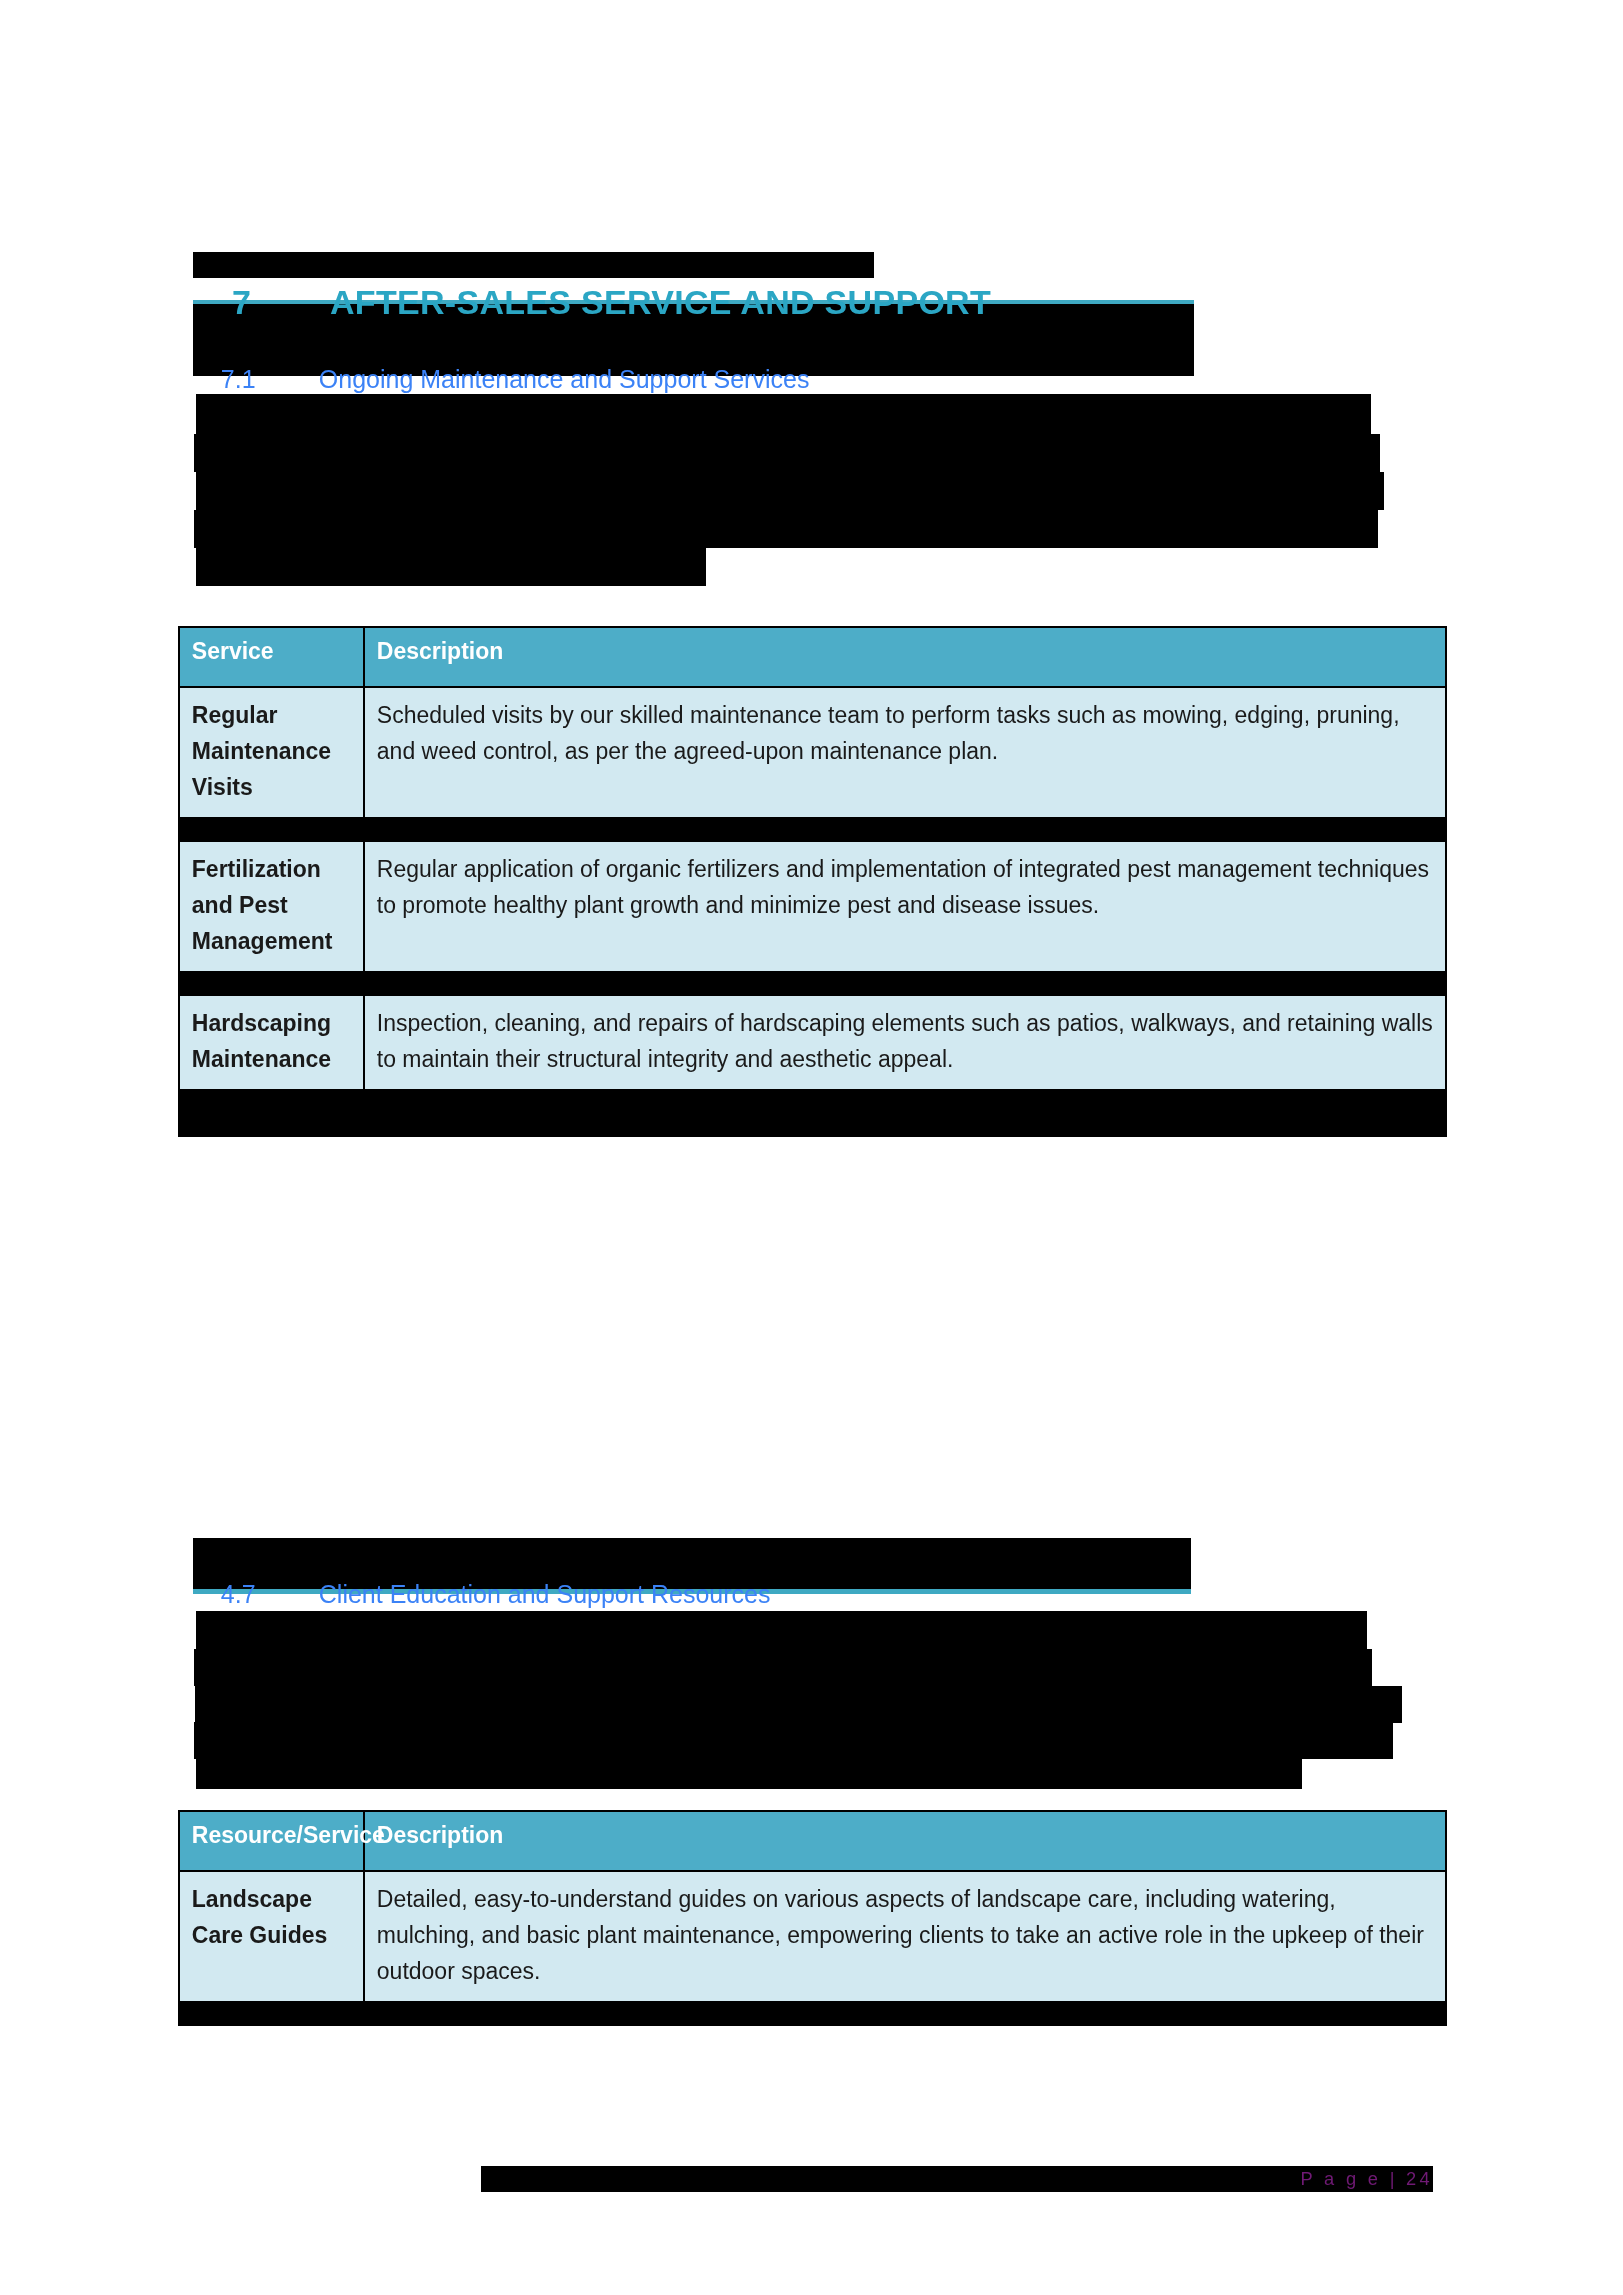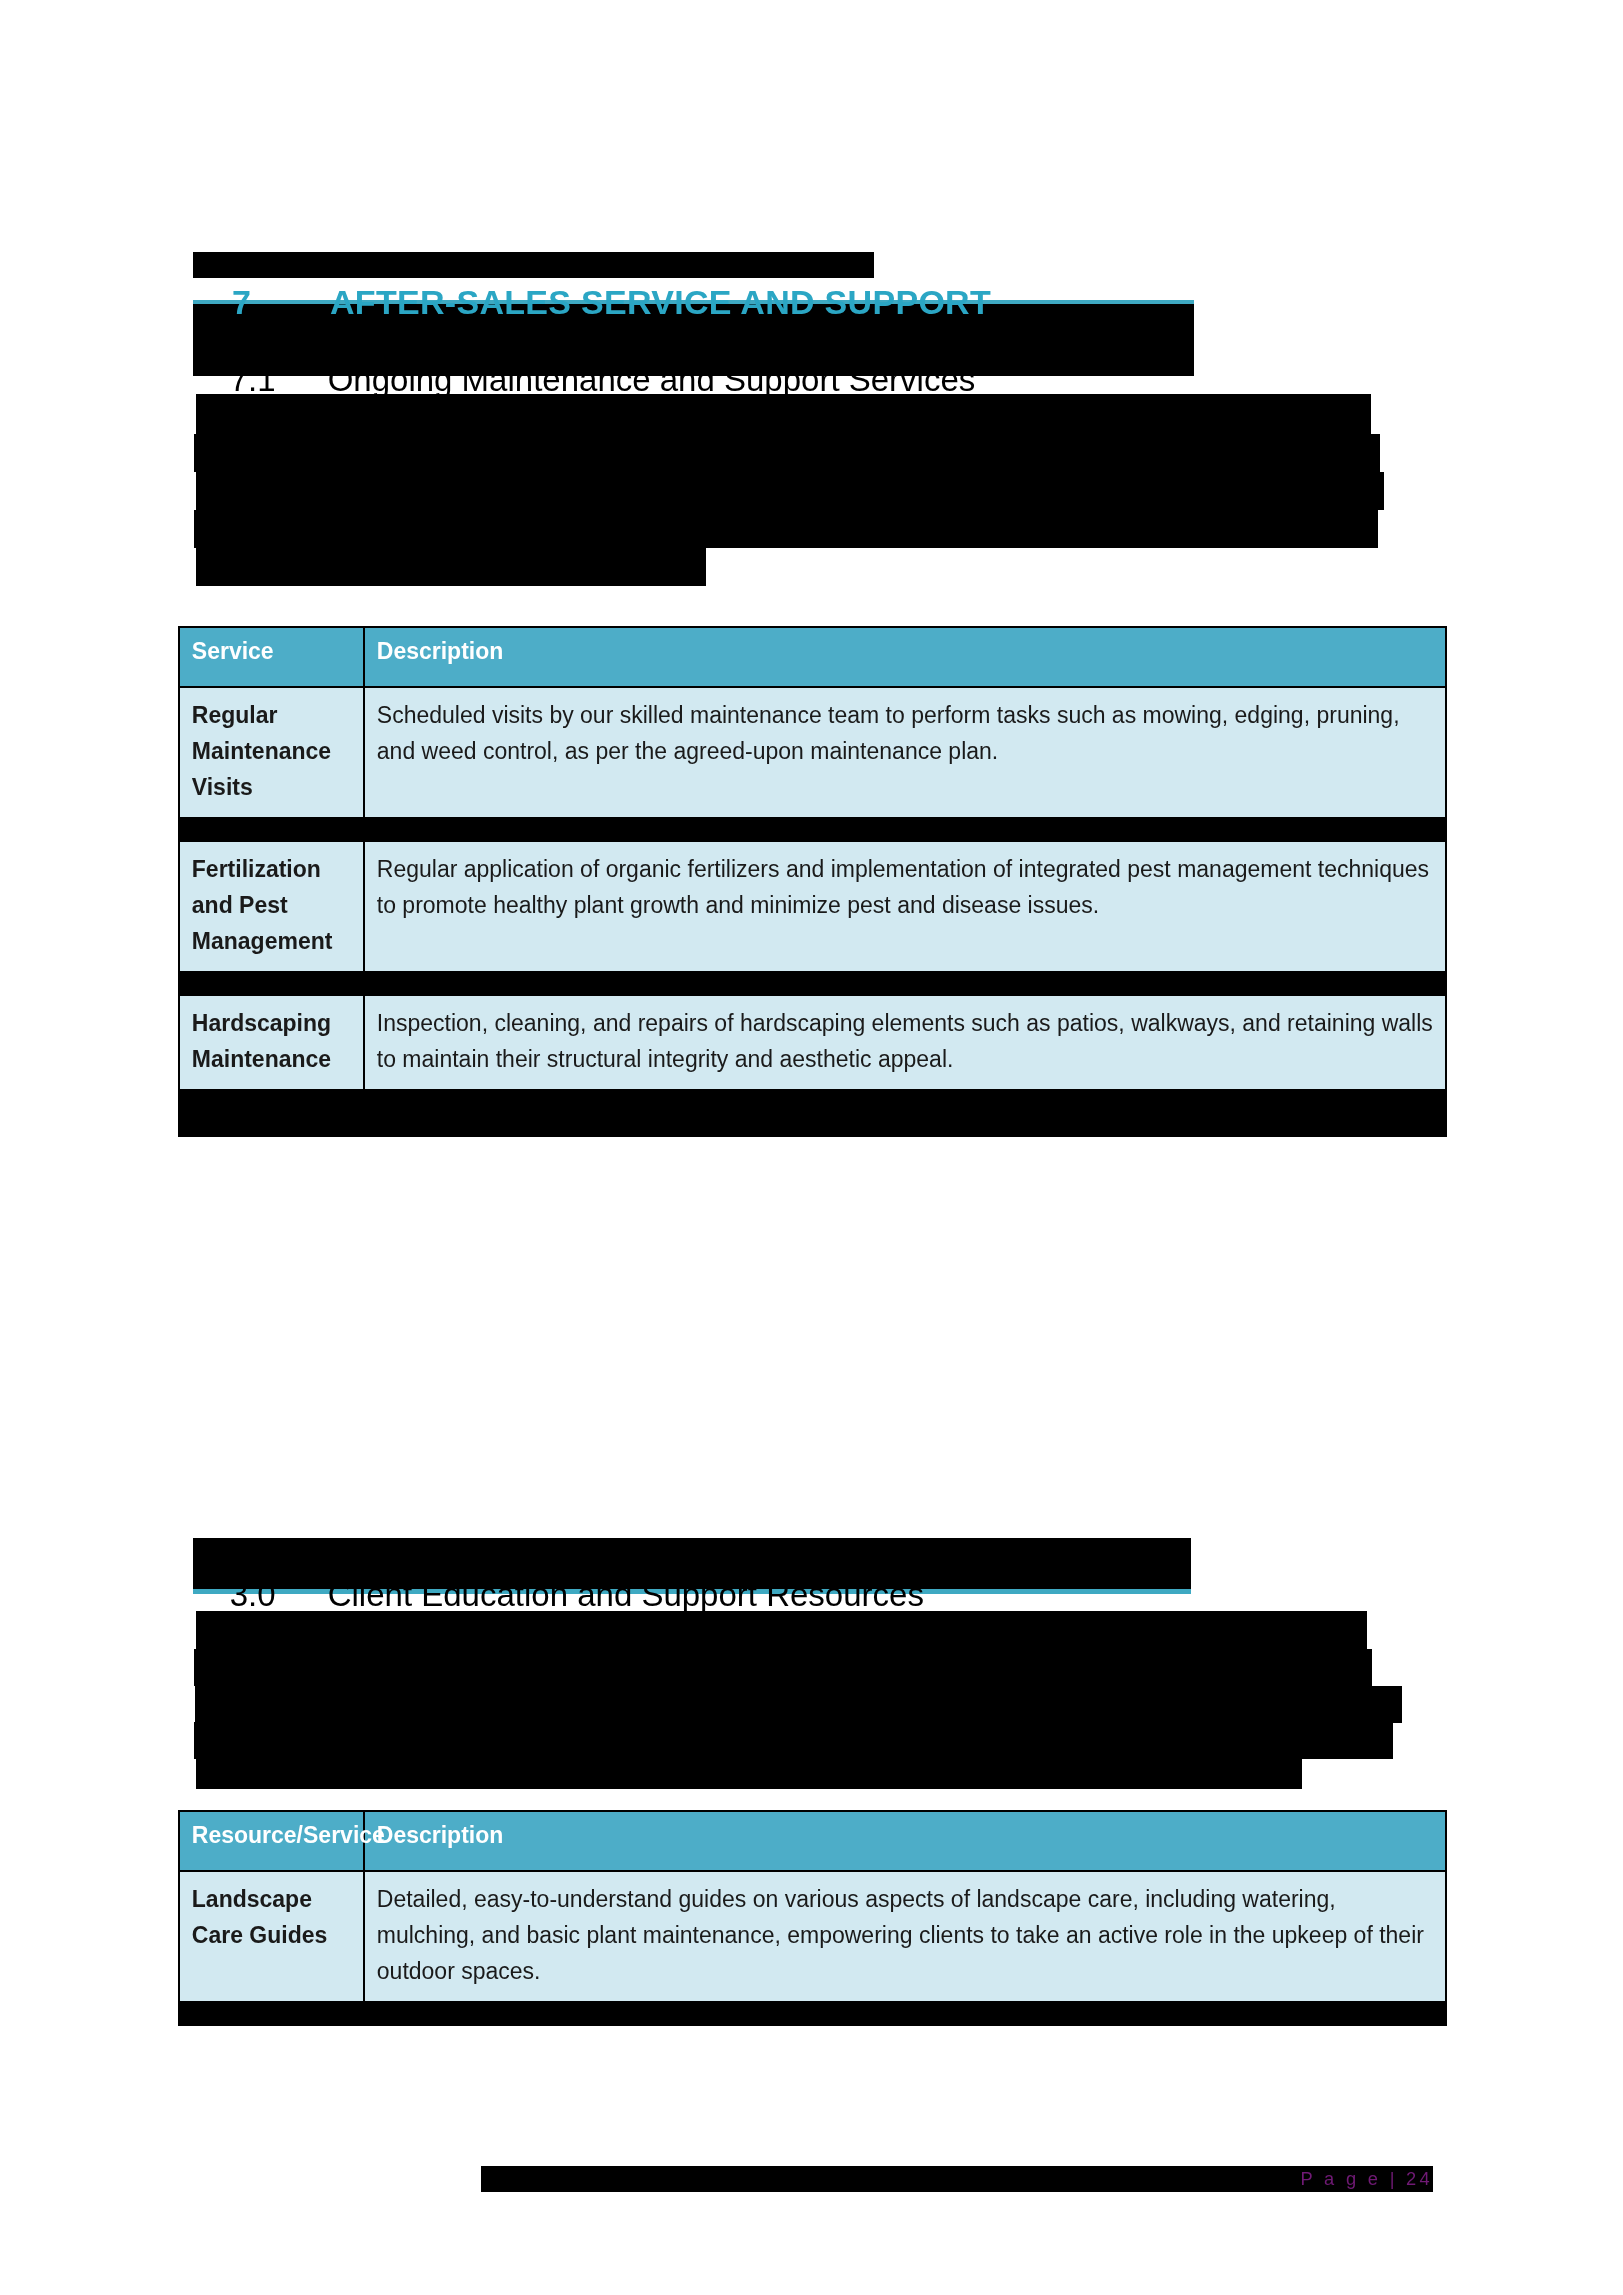--- a/index.html
+++ b/index.html
@@ -55,23 +55,23 @@
     position: absolute;
     background: #3EA9C2;
     height: 4.6px;
   }
   .h2-block {
     position: absolute;
     background: #000000;
   }
   .h2-text {
     position: absolute;
-    font-size: 33px;
+    font-size: 25px;
     font-weight: 400;
-    color: #000000;
+    color: #3b82f6;
     line-height: 39px;
     white-space: pre;
     z-index: 3;
   }
   .h2-num {
     display: inline-block;
     width: 98px;
   }
 
   
@@ -254,21 +254,21 @@
         <td></td>
         <td></td>
       </tr>
     </tbody>
   </table>
 
   <div class="h2-block h2b-block"></div>
   <div class="h2b-cover"></div>
   <div class="h2-rule h2b-rule"></div>
   <div class="h2-text h2b-text">
-    <span class="h2-num">3.0</span><span>Client Education and Support Resources</span>
+    <span class="h2-num">4.7</span><span>Client Education and Support Resources</span>
   </div>
 
   <div>
     <div class="redact p2-l1"></div>
     <div class="redact p2-l2"></div>
     <div class="redact p2-l3"></div>
     <div class="redact p2-l4"></div>
     <div class="redact p2-l5"></div>
   </div>
 

